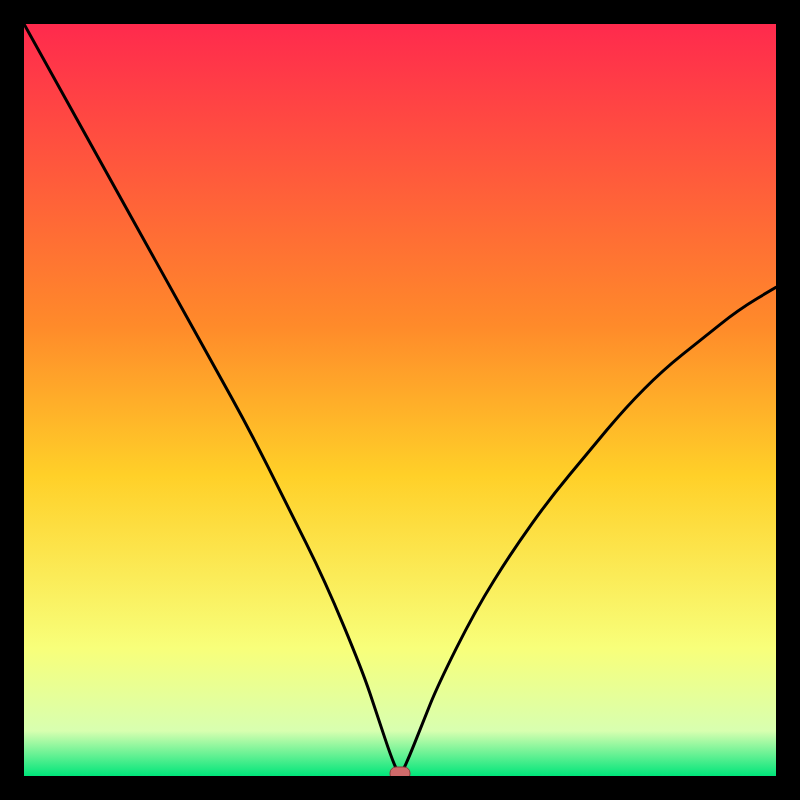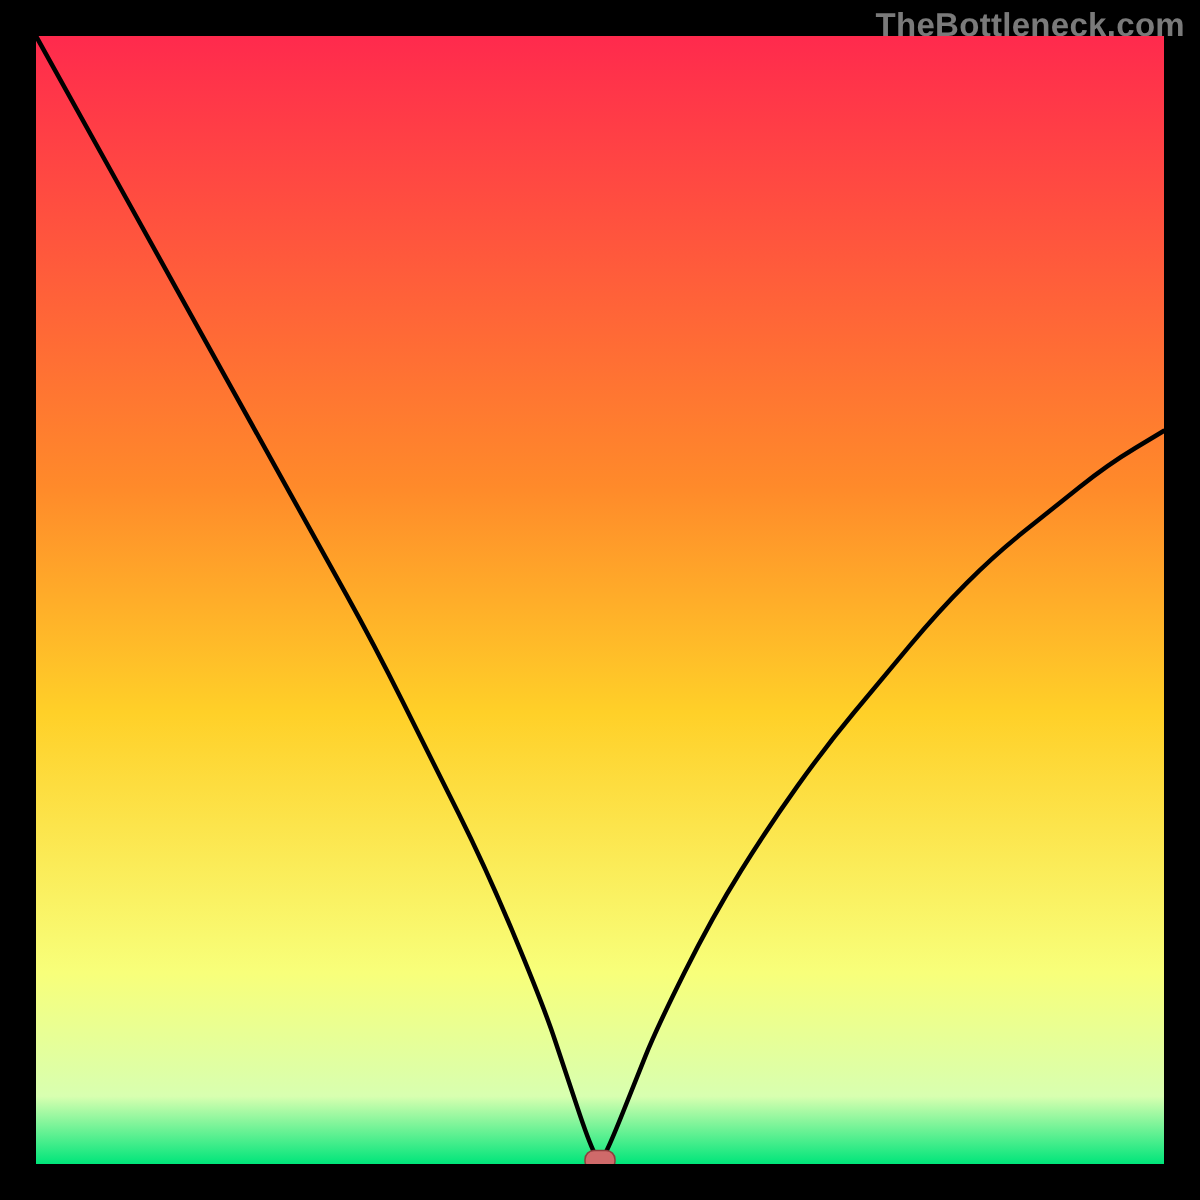--- a/index.html
+++ b/index.html
@@ -32,21 +32,20 @@
     font-weight: 600;
     color: #7a7a7a;
     letter-spacing: 0.2px;
     font-family: Arial, Helvetica, sans-serif;
   }
 </style>
 </head>
 <body>
 
 <div class="stage">
-  <div class="watermark">TheBottleneck.com</div>
 
   <svg class="plot" viewBox="0 0 752 752" preserveAspectRatio="none">
     <defs>
       <linearGradient id="bg-grad" x1="0" y1="0" x2="0" y2="1">
           <stop offset="0%" stop-color="#ff2a4d"></stop>
           <stop offset="40%" stop-color="#ff8a2a"></stop>
           <stop offset="60%" stop-color="#ffd028"></stop>
           <stop offset="83%" stop-color="#f8ff7a"></stop>
           <stop offset="94%" stop-color="#d8ffb0"></stop>
           <stop offset="100%" stop-color="#00e57a"></stop>

